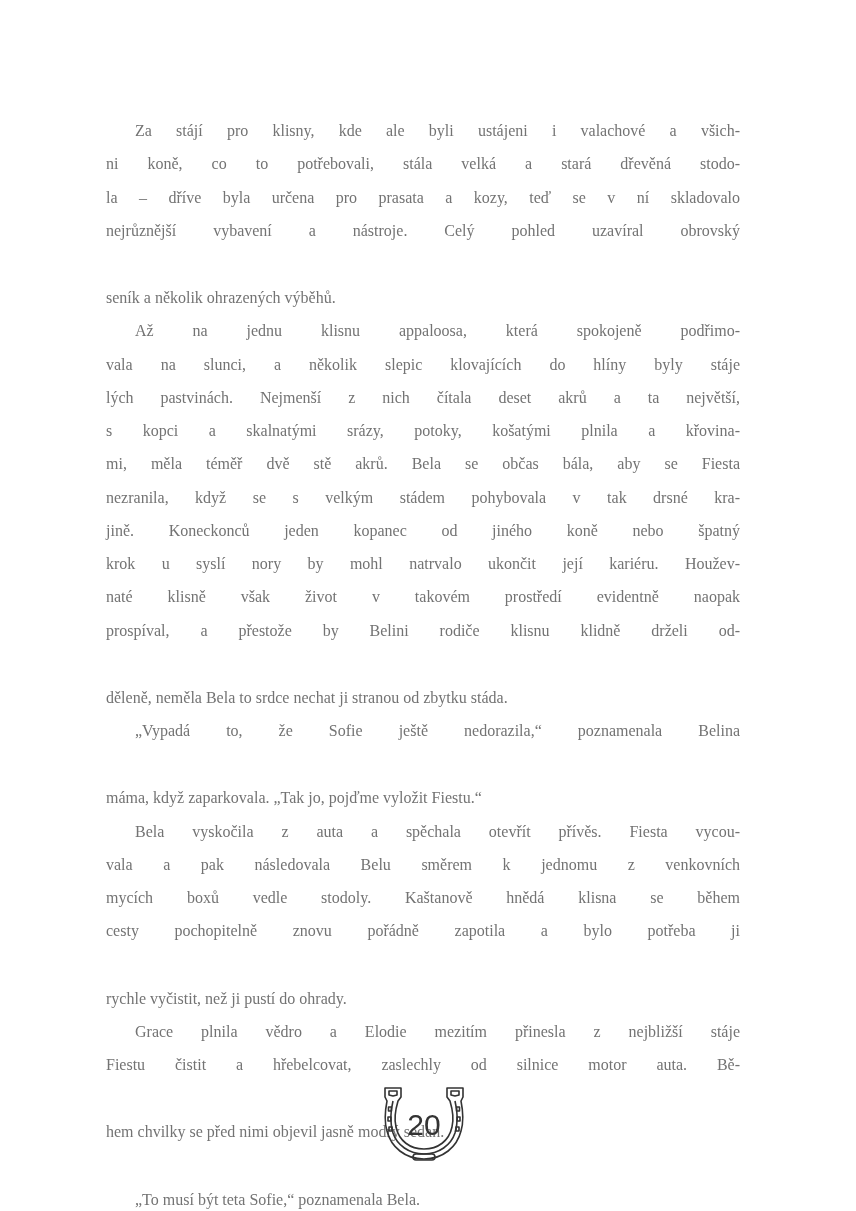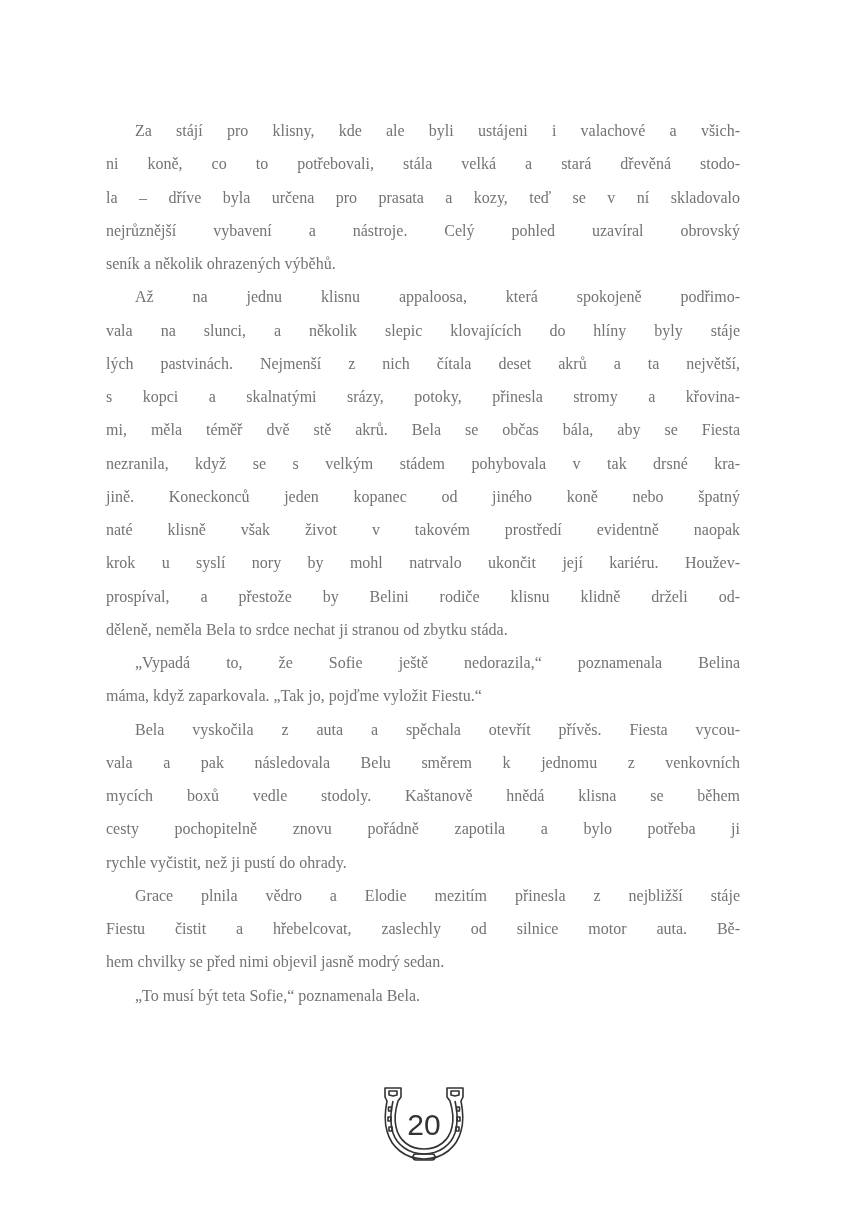--- a/index.html
+++ b/index.html
@@ -27,20 +27,21 @@
   }
   .line {
     display: block;
     text-align: justify;
     text-align-last: justify;
     white-space: nowrap;
     height: 33.25px;
   }
   .line.last {
     text-align-last: left;
+    margin-top: 34px;
   }
   .line.indent {
     padding-left: 29px;
   }
   .page-number-wrap {
     position: absolute;
     left: 379px;
     top: 1085px;
     width: 90px;
     height: 80px;
@@ -71,26 +72,26 @@
     <span class="line">ni koně, co to potřebovali, stála velká a stará dřevěná stodo-</span>
     <span class="line">la – dříve byla určena pro prasata a kozy, teď se v ní skladovalo</span>
     <span class="line">nejrůznější vybavení a nástroje. Celý pohled uzavíral obrovský</span>
     <span class="line last">seník a několik ohrazených výběhů.</span>
   </div>
 
   <div>
     <span class="line indent">Až na jednu klisnu appaloosa, která spokojeně podřimo-</span>
     <span class="line">vala na slunci, a několik slepic klovajících do hlíny byly stáje</span>
     <span class="line">lých pastvinách. Nejmenší z nich čítala deset akrů a ta největší,</span>
-    <span class="line">s kopci a skalnatými srázy, potoky, přinesla stromy a křovina-</span>
+    <span class="line">s kopci a skalnatými srázy, potoky, košatými plnila a křovina-</span>
     <span class="line">mi, měla téměř dvě stě akrů. Bela se občas bála, aby se Fiesta</span>
     <span class="line">nezranila, když se s velkým stádem pohybovala v tak drsné kra-</span>
     <span class="line">jině. Koneckonců jeden kopanec od jiného koně nebo špatný</span>
+    <span class="line">krok u syslí nory by mohl natrvalo ukončit její kariéru. Houžev-</span>
     <span class="line">naté klisně však život v takovém prostředí evidentně naopak</span>
-    <span class="line">krok u syslí nory by mohl natrvalo ukončit její kariéru. Houžev-</span>
     <span class="line">prospíval, a přestože by Belini rodiče klisnu klidně drželi od-</span>
     <span class="line last">děleně, neměla Bela to srdce nechat ji stranou od zbytku stáda.</span>
   </div>
 
   <div>
     <span class="line indent">„Vypadá to, že Sofie ještě nedorazila,“ poznamenala Belina</span>
     <span class="line last">máma, když zaparkovala. „Tak jo, pojďme vyložit Fiestu.“</span>
   </div>
 
   <div>

